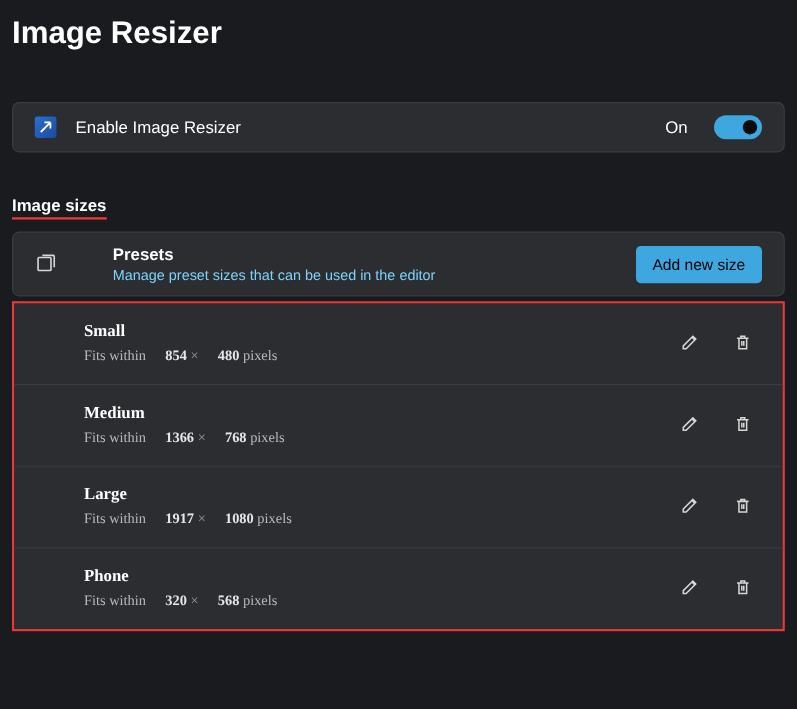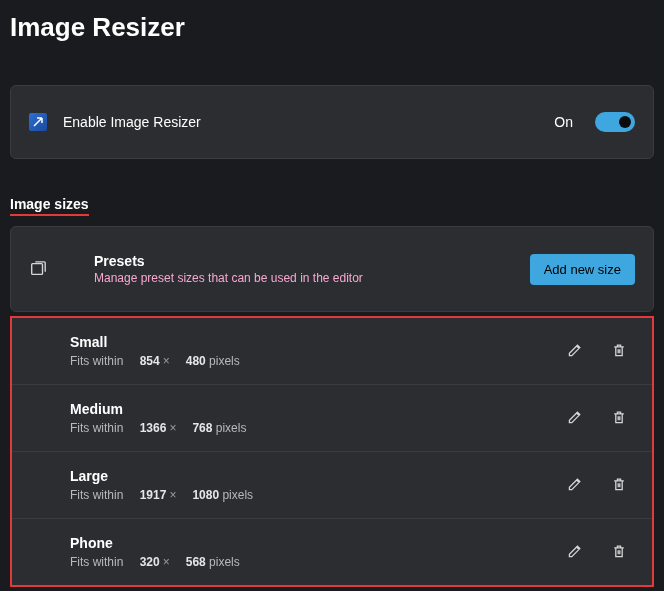--- a/index.html
+++ b/index.html
@@ -14,21 +14,21 @@
   }
   .page-title {
     font-size: 26px;
     font-weight: 600;
     margin-bottom: 42px;
   }
   .card {
     background: #2b2d31;
     border: 1px solid #3a3c40;
     border-radius: 6px;
-    padding: 26px 18px;
+    padding: 10px 18px;
     display: flex;
     align-items: center;
     gap: 16px;
   }
   .enable-card {
     margin-bottom: 36px;
   }
   .app-icon {
     width: 18px;
     height: 18px;
@@ -86,21 +86,21 @@
     color: #d6d6d6;
     flex-shrink: 0;
   }
   .presets-text { flex: 1; }
   .presets-title {
     font-size: 14px;
     font-weight: 600;
   }
   .presets-sub {
     font-size: 12px;
-    color: #f9a8d4;
+    color: #7dd3fc;
     margin-top: 2px;
   }
   .add-btn {
     background: #3ea7e0;
     color: #000000;
     border: none;
     border-radius: 4px;
     padding: 8px 14px;
     font-size: 13px;
     font-weight: 500;
@@ -110,20 +110,21 @@
     border: 2px solid #e23a3a;
     margin-top: 4px;
   }
   .preset-row {
     background: #2b2d31;
     border-top: 1px solid #3a3c40;
     padding: 16px 18px 16px 58px;
     display: flex;
     align-items: center;
     gap: 14px;
+    font-family: Liberation Serif, serif;
   }
   .preset-row:first-child { border-top: none; }
   .preset-info { flex: 1; }
   .preset-name {
     font-size: 14px;
     font-weight: 600;
     margin-bottom: 4px;
   }
   .preset-desc {
     font-size: 12px;

